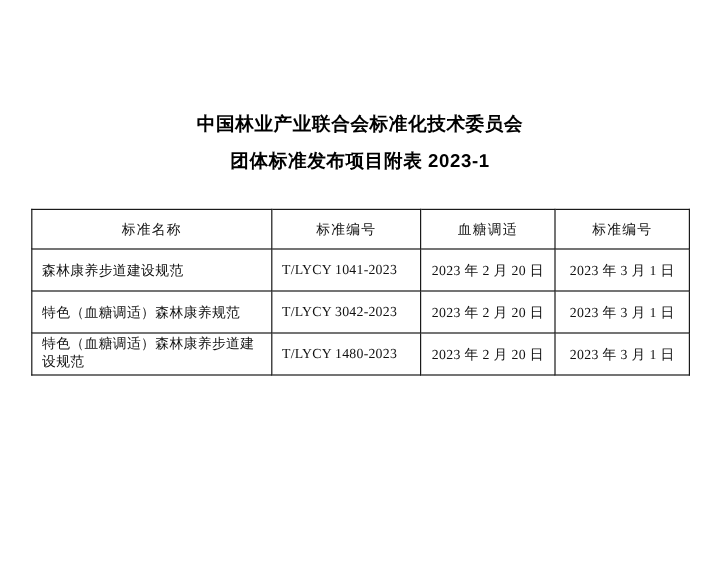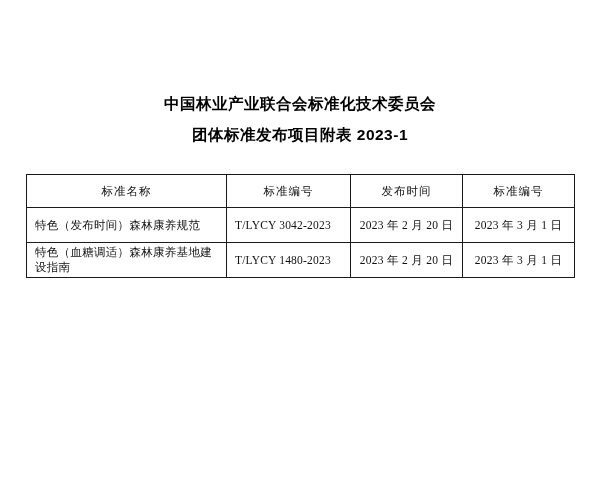--- a/index.html
+++ b/index.html
@@ -97,33 +97,39 @@
       <colgroup>
         <col class="col-name">
         <col class="col-code">
         <col class="col-pub">
         <col class="col-imp">
       </colgroup>
       <thead>
         <tr>
           <td>标准名称</td>
           <td>标准编号</td>
-          <td>发布时间</td>
+          <td>血糖调适</td>
           <td>标准编号</td>
         </tr>
       </thead>
       <tbody>
         <tr>
-          <td class="c-name">特色（发布时间）森林康养规范</td>
+          <td class="c-name">森林康养步道建设规范</td>
+          <td class="c-code">T/LYCY 1041-2023</td>
+          <td class="c-date">2023 年 2 月 20 日</td>
+          <td class="c-date">2023 年 3 月 1 日</td>
+        </tr>
+        <tr>
+          <td class="c-name">特色（血糖调适）森林康养规范</td>
           <td class="c-code">T/LYCY 3042-2023</td>
           <td class="c-date">2023 年 2 月 20 日</td>
           <td class="c-date">2023 年 3 月 1 日</td>
         </tr>
         <tr>
-          <td class="c-name two-line">特色（血糖调适）森林康养基地建设指南</td>
+          <td class="c-name two-line">特色（血糖调适）森林康养步道建设规范</td>
           <td class="c-code">T/LYCY 1480-2023</td>
           <td class="c-date">2023 年 2 月 20 日</td>
           <td class="c-date">2023 年 3 月 1 日</td>
         </tr>
       </tbody>
     </table>
   </div>
 
 </div>
 

